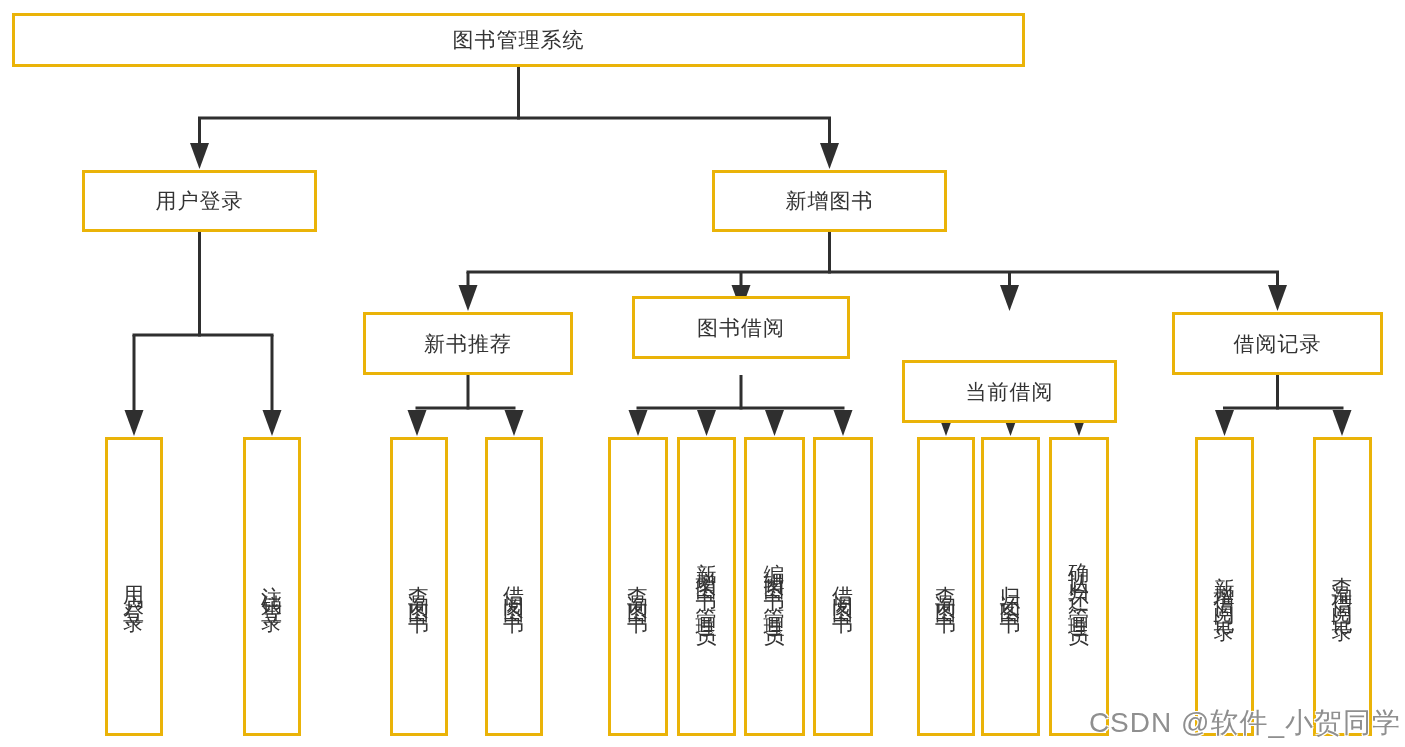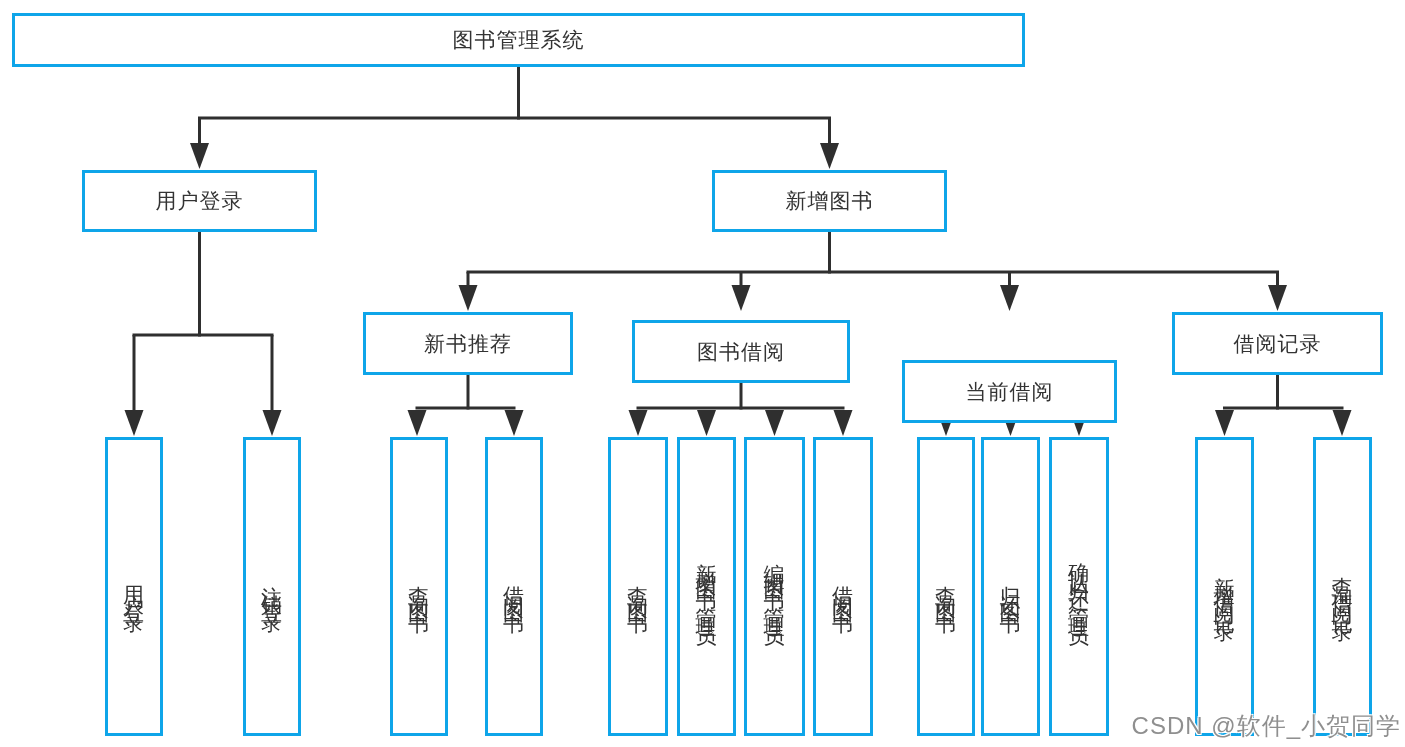--- a/index.html
+++ b/index.html
@@ -9,41 +9,41 @@
     background:#ffffff;
     font-family:"Liberation Sans","DejaVu Sans",sans-serif;
     overflow:hidden;
   }
   .wires { position:absolute; left:0; top:0; width:1405px; height:747px; }
   .wires line { stroke:#2f2f2f; stroke-width:3; }
   .wires polygon { fill:#2f2f2f; }
   .box {
     position:absolute;
     box-sizing:border-box;
-    border:3px solid #0ea5e9;
+    border:3px solid #eab308;
     background:#ffffff;
     display:flex;
     align-items:center;
     justify-content:center;
     color:#333333;
     font-size:21px;
     letter-spacing:1px;
     white-space:nowrap;
   }
   .box.v span {
     writing-mode:vertical-rl;
     letter-spacing:9px;
     line-height:1;
     white-space:normal;
   }
   .watermark {
     position:absolute;
     right:4px;
     bottom:5px;
-    font-size:24px;
+    font-size:28px;
     color:#8f8f8f;
     letter-spacing:1px;
     text-shadow:-1px -1px 0 #fff, 1px -1px 0 #fff, -1px 1px 0 #fff, 1px 1px 0 #fff;
   }
 </style>
 </head>
 <body>
 
 <div class="canvas">
 
@@ -105,21 +105,21 @@
   <div class="box" style="left:82px;top:170px;width:235px;height:62px;">
     <span>用户登录</span>
   </div>
   <div class="box" style="left:712px;top:170px;width:235px;height:62px;">
     <span>新增图书</span>
   </div>
 
   <div class="box" style="left:363px;top:312px;width:210px;height:63px;">
     <span>新书推荐</span>
   </div>
-  <div class="box" style="left:632px;top:320px;width:218px;height:63px;">
+  <div class="box" style="left:632px;top:296px;width:218px;height:63px;">
     <span>图书借阅</span>
   </div>
   <div class="box" style="left:902px;top:312px;width:215px;height:63px;margin-top:48px;">
     <span>当前借阅</span>
   </div>
   <div class="box" style="left:1172px;top:312px;width:211px;height:63px;">
     <span>借阅记录</span>
   </div>
 
   <div class="box v" style="left:105px;top:437px;width:58px;height:299px;">

